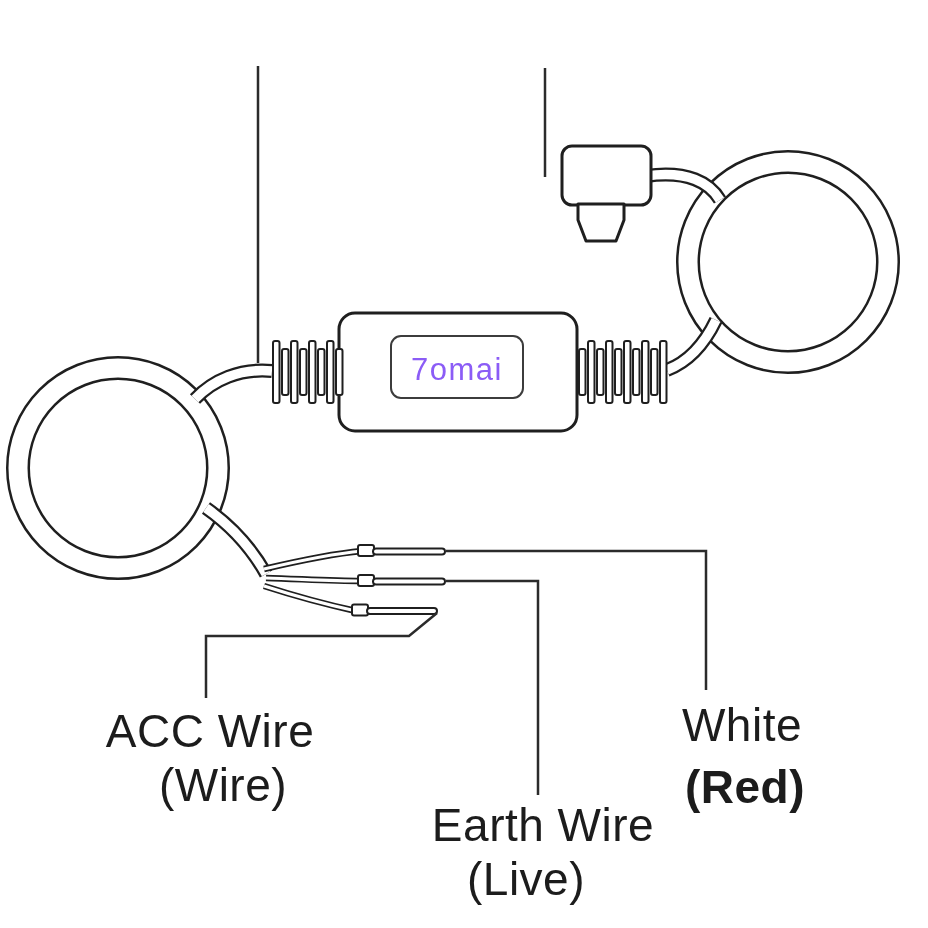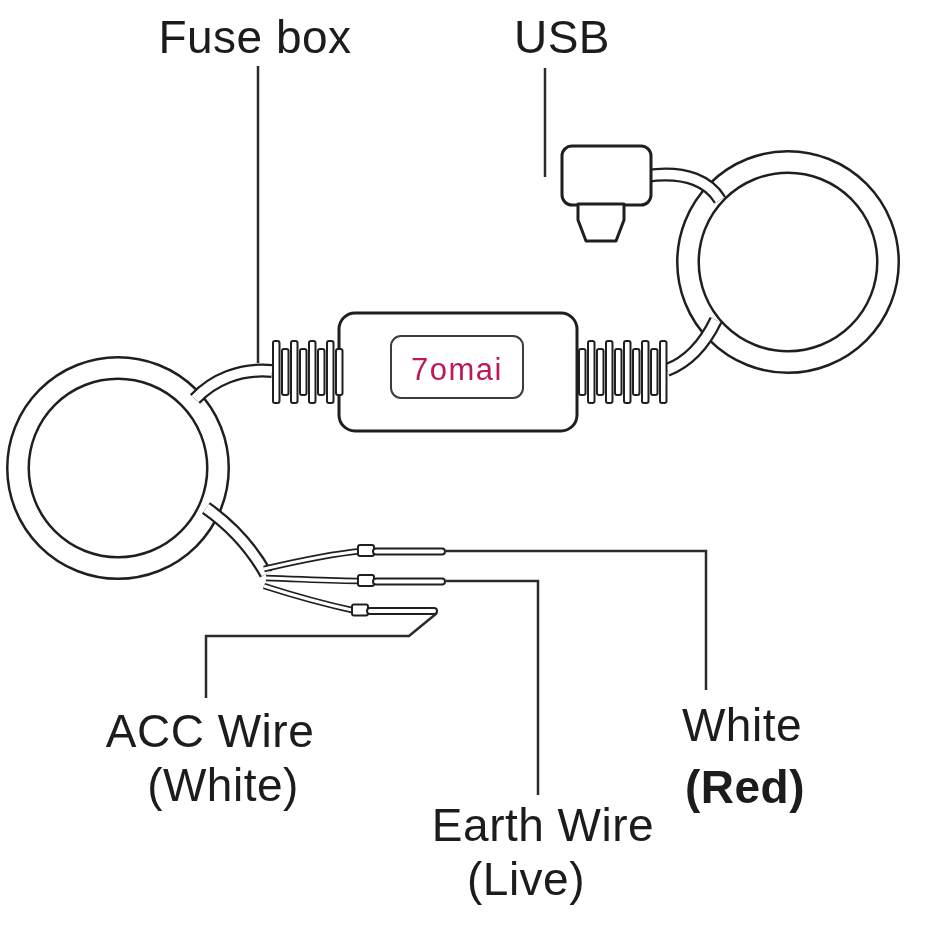--- a/index.html
+++ b/index.html
@@ -19,21 +19,21 @@
     color:#1c1c1c;
     white-space:nowrap;
     letter-spacing:0.5px;
   }
   .logo{
     position:absolute;
     left:457px;top:352px;
     transform:translateX(-50%);
     font-size:31px;
     font-weight:500;
-    color:#be185d;
+    color:#8b5cf6;
     letter-spacing:1.5px;
     white-space:nowrap;
   }
   
   .coil-outer{stroke:#1f1f1f;stroke-width:24;fill:none;}
   .coil-inner{stroke:#ffffff;stroke-width:19;fill:none;}
   .cable-outer{stroke:#1f1f1f;stroke-width:14;fill:none;stroke-linecap:butt;}
   .cable-inner{stroke:#ffffff;stroke-width:9.5;fill:none;stroke-linecap:butt;}
   .wire-outer{stroke:#1f1f1f;stroke-width:6.5;fill:none;stroke-linecap:butt;}
   .wire-inner{stroke:#ffffff;stroke-width:3.2;fill:none;stroke-linecap:butt;}
@@ -129,26 +129,24 @@
 
     <g>
       <path class="leader" d="M258,66 L258,363"></path>
       <path class="leader" d="M545,68 L545,177"></path>
       <path class="leader" d="M446,551 L706,551 L706,690"></path>
       <path class="leader" d="M446,581 L538,581 L538,795"></path>
       <path class="leader" d="M437,613 L409,636 L206,636 L206,698"></path>
     </g>
   </svg>
 
-  <div class="label" style="left:255px;top:10px;">Fuse box</div>
-  <div class="label" style="left:562px;top:10px;">USB</div>
 
   <div>
     <div class="label" style="left:210px;top:704px;">ACC Wire</div>
-    <div class="label" style="left:223px;top:758px;">(White)</div>
+    <div class="label" style="left:223px;top:758px;">(Wire)</div>
   </div>
 
   <div>
     <div class="label" style="left:543px;top:798px;">Earth Wire</div>
     <div class="label" style="left:526px;top:852px;">(Live)</div>
   </div>
 
   <div>
     <div class="label" style="left:742px;top:698px;">White</div>
     <div class="label" style="left:745px;top:760px;font-weight:bold;">(Red)</div>

